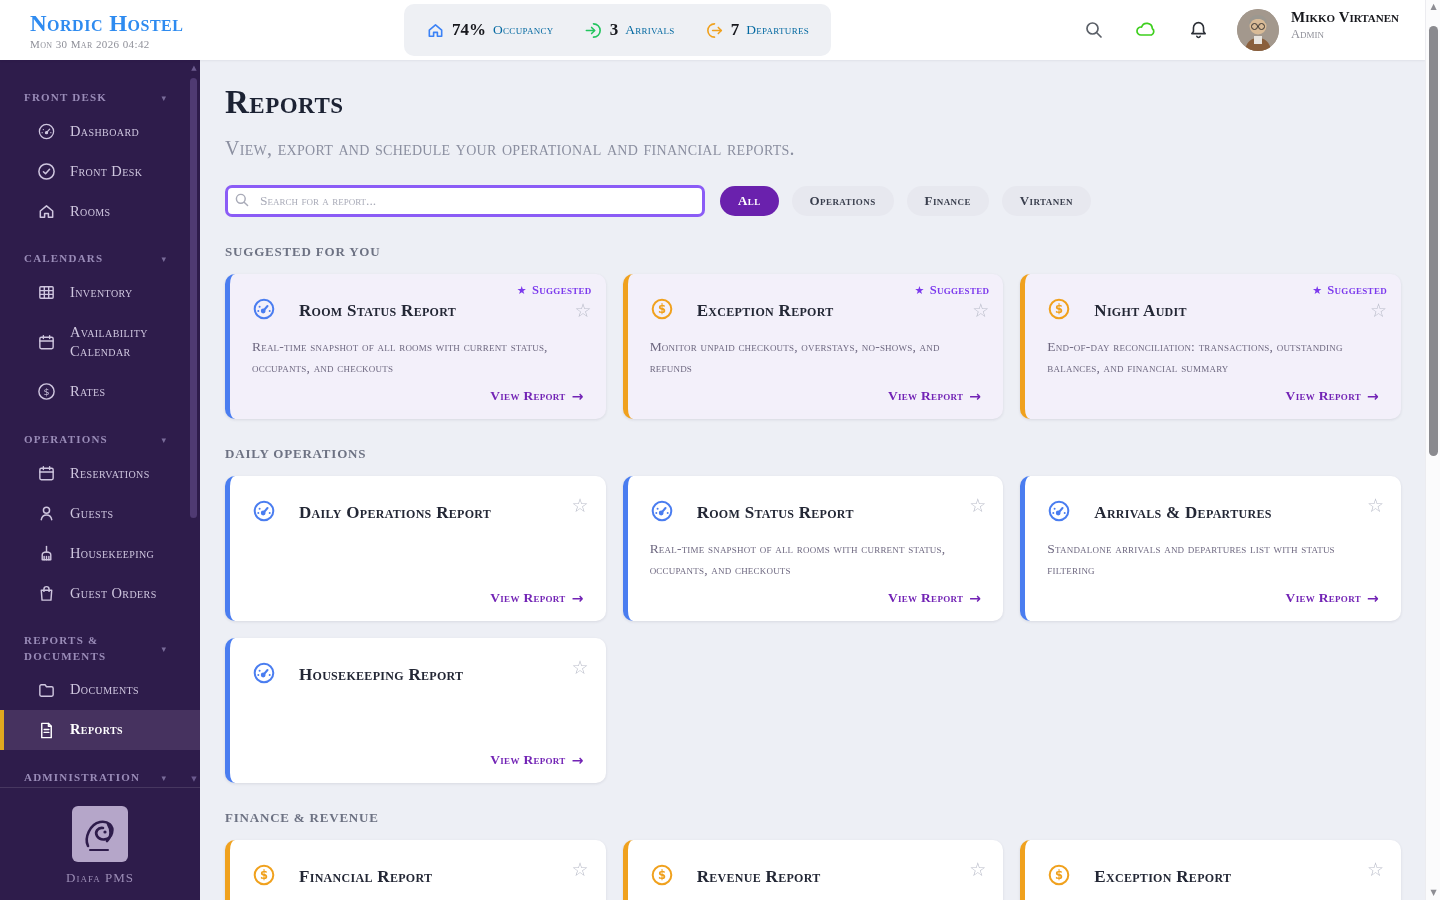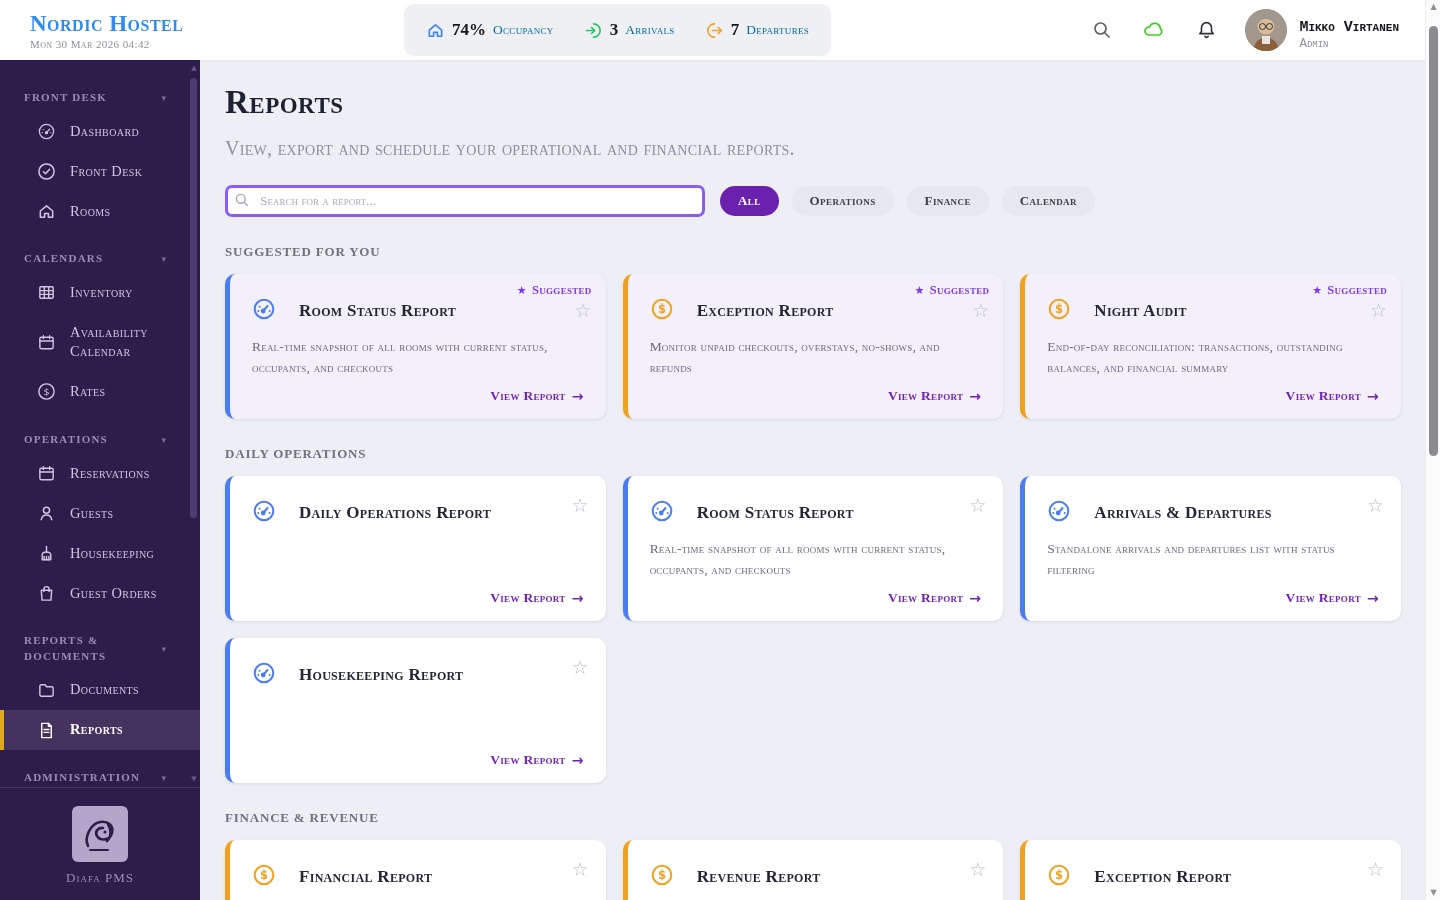--- a/index.html
+++ b/index.html
@@ -22,21 +22,21 @@
   .brand-block { padding-left:30px; width:404px; }
   .brand { font-size:23px; font-weight:bold; color:#2e8bf0; letter-spacing:.5px; }
   .datetime { font-size:11px; color:#8f9099; margin-top:1px; letter-spacing:.4px; }
   .stats-pill { display:flex; align-items:center; gap:30px; background:#eef0f4; border-radius:10px; padding:26px 22px; height:44px; }
   .stat { display:flex; align-items:center; gap:7px; }
   .stat .icon { display:flex; }
   .stat .val { font-size:17px; font-weight:bold; color:#17181d; }
   .stat .lbl { font-size:13.5px; color:#0369a1; letter-spacing:.3px; }
   .header-right { margin-left:auto; display:flex; align-items:center; gap:26px; padding-right:26px; }
   .hdr-icon { display:flex; align-items:center; justify-content:center; width:26px; height:26px; cursor:pointer; }
-  .user-chip { display:flex; align-items:flex-end; gap:12px; cursor:pointer;font-family:Liberation Mono, monospace; }
+  .user-chip { display:flex; align-items:flex-start; gap:12px; cursor:pointer; }
   .avatar { width:42px; height:42px; border-radius:50%; overflow:hidden; background:#a79b90; flex:0 0 auto; }
   .user-name { font-size:15px; font-weight:bold; color:#17181d; }
   .user-role { font-size:12.5px; color:#8f9099; margin-top:1px; }
   
   .sidebar { position:fixed; top:60px; left:0; width:200px; height:840px; background:#2e1c4b; z-index:40; display:flex; flex-direction:column; }
   .nav { position:relative; flex:1 1 auto; overflow:hidden; padding-top:10px; }
   .nav-section-header { display:flex; align-items:center; justify-content:space-between; padding:0 34px 0 24px;
       margin-top:20px; margin-bottom:6px; cursor:pointer; }
   .nav-section-header .sec-label { font-size:11px; font-weight:bold; letter-spacing:1.2px; color:#94x; color:#9a8cb8; text-transform:uppercase; font-variant:normal; line-height:1.4; max-width:110px; }
   .nav-section-header .chev { color:#7a6c9a; font-size:9px; font-family:"DejaVu Sans",sans-serif; }
@@ -340,21 +340,21 @@
             <circle cx="8.5" cy="8.5" r="5.5"></circle>
             <path d="m13 13 4 4"></path>
           </svg>
       </span>
       <input type="text" placeholder="Search for a report..." style="">
     </div>
     <div class="chips">
       <span class="chip active">All</span>
       <span class="chip">Operations</span>
       <span class="chip">Finance</span>
-      <span class="chip">Calendar</span>
+      <span class="chip">Virtanen</span>
     </div>
   </div>
 
   <div class="section-label">Suggested for you</div>
   <div class="cards">
 
     <div class="card bg-lav accent-blue">
       <div class="corner">
         <span class="sugg-label">
             <span class="fstar">★</span>

